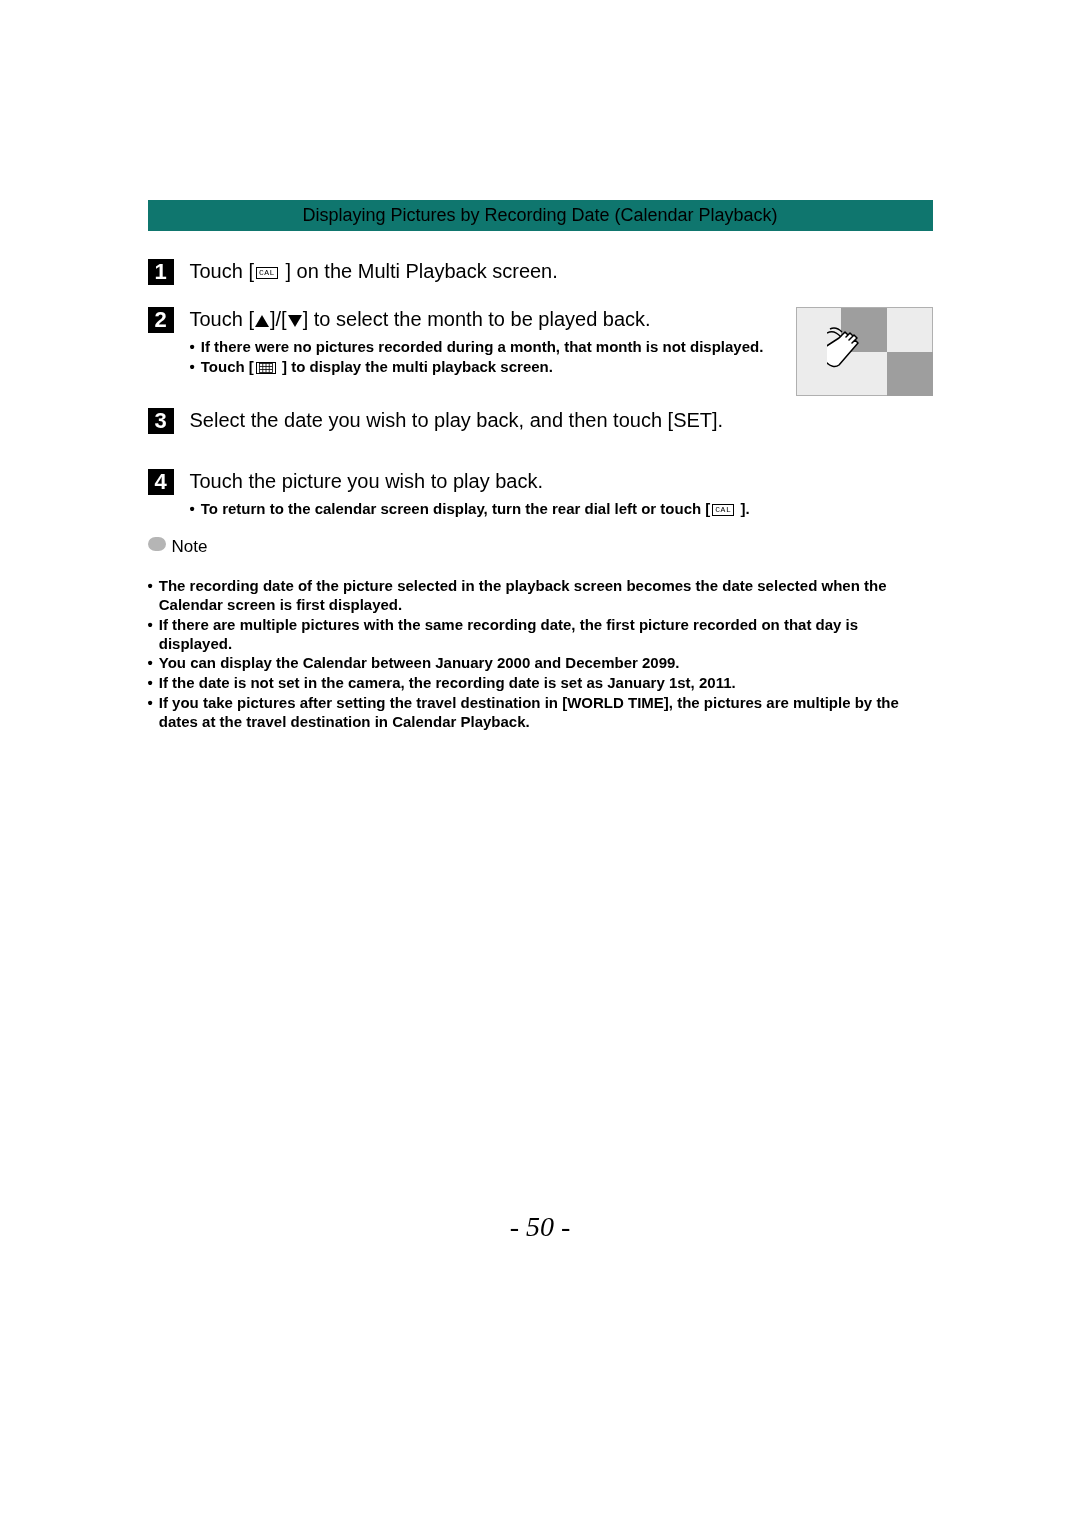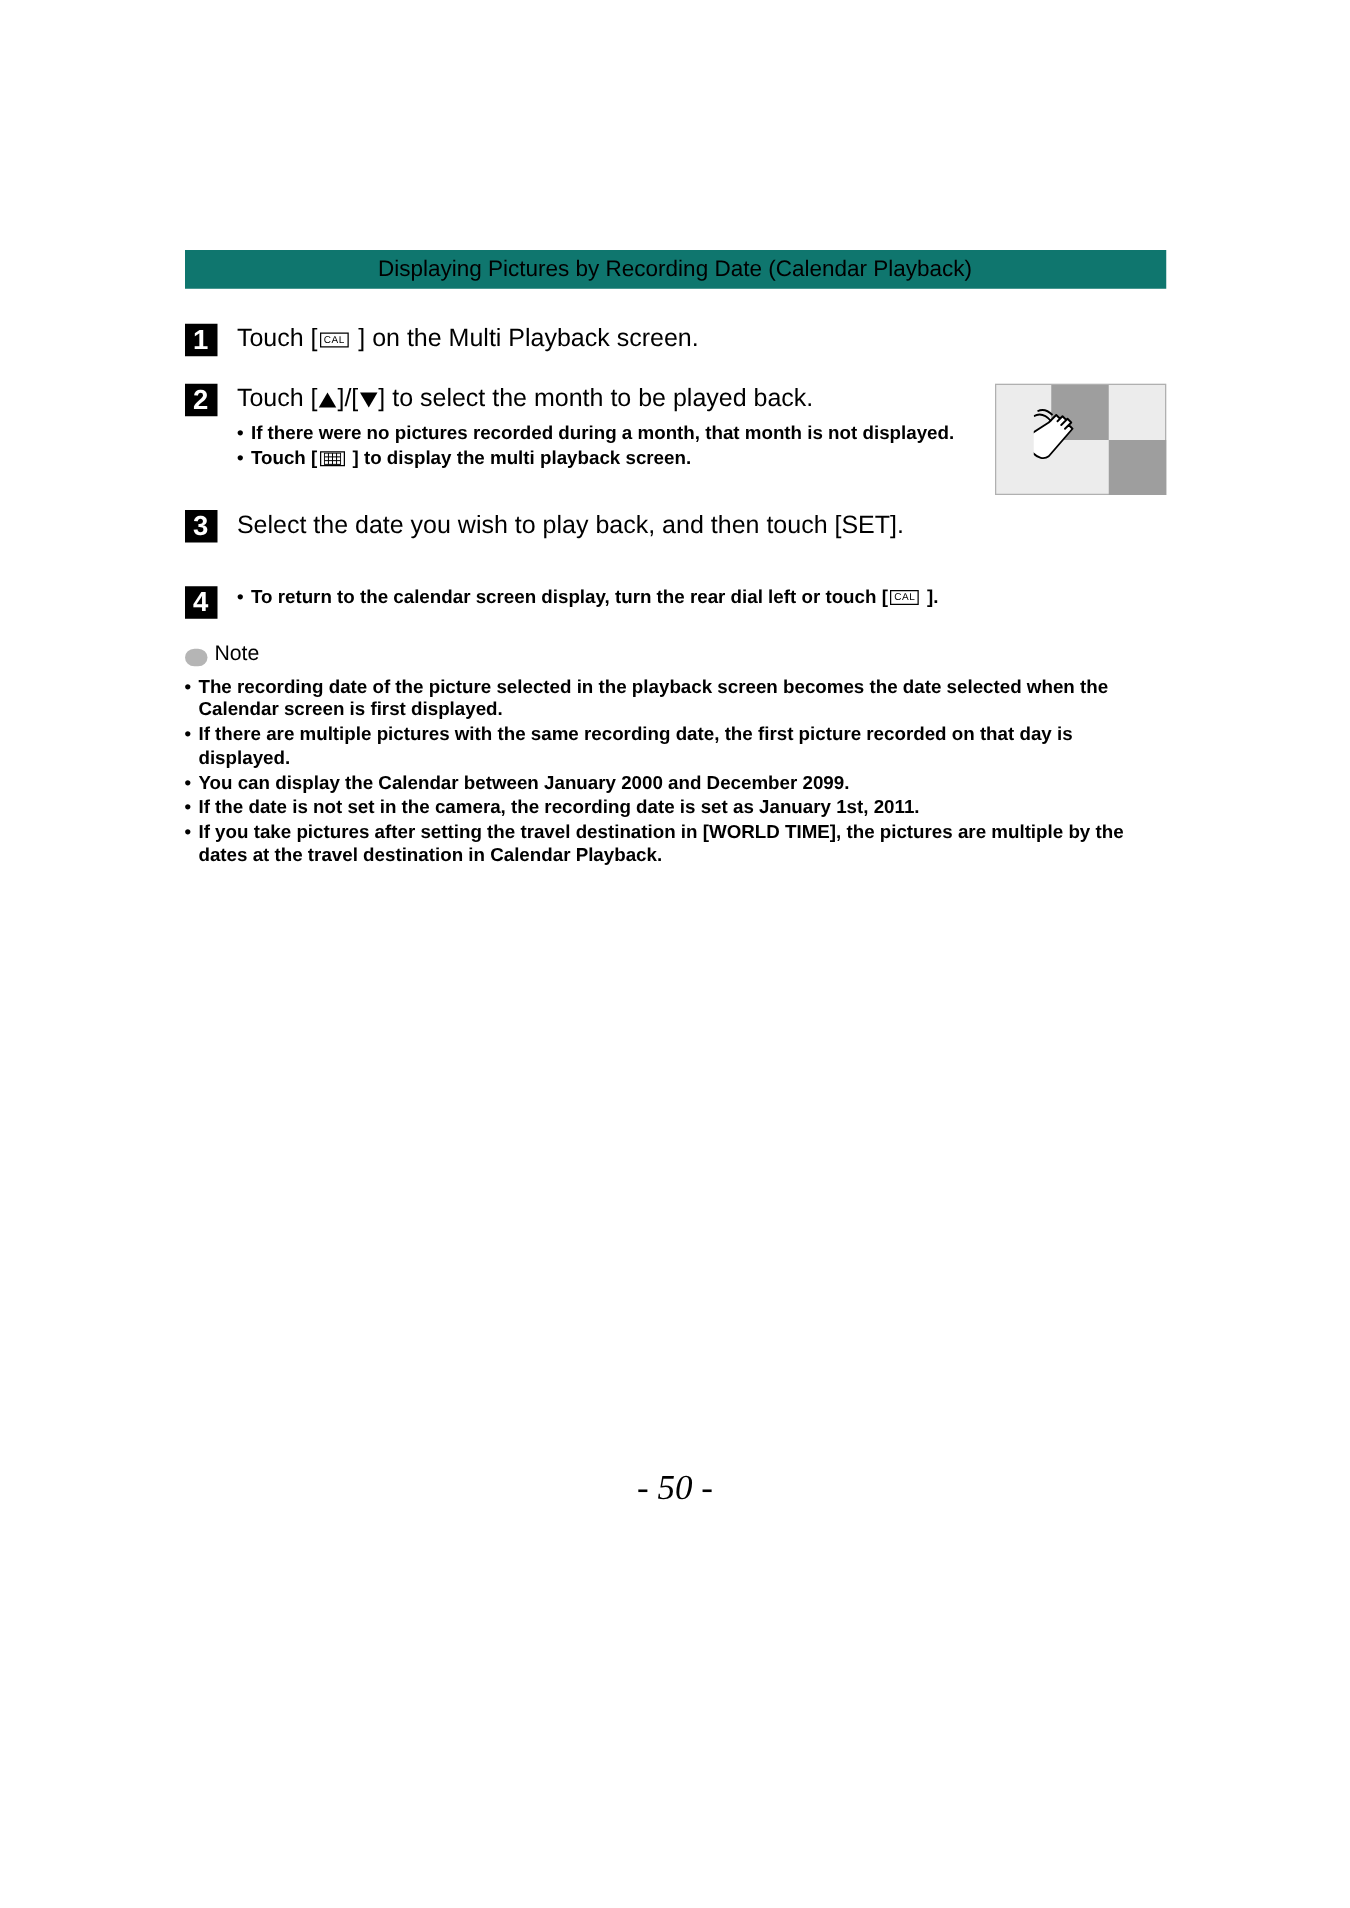--- a/index.html
+++ b/index.html
@@ -68,24 +68,24 @@
   }
   .bullets .bl {
     display: flex;
     margin-bottom: 1px;
   }
   .bullets .bl .dot {
     margin-right: 6px;
   }
   .note-head {
     display: flex;
-    align-items: flex-end;
+    align-items: flex-start;
     font-size: 17px;
     margin-top: 18px;
-    margin-bottom: 8px;
+    margin-bottom: 20px;
   }
   .note-icon {
     width: 18px;
     height: 14px;
     background: #b5b5b5;
     border-radius: 50% / 60%;
     margin-right: 6px;
     position: relative;
   }
   .note-bullets {
@@ -109,20 +109,21 @@
     border: 1px solid #000;
     font-size: 8px;
     letter-spacing: 0.5px;
     padding: 1px 2px;
     vertical-align: middle;
     line-height: 1;
     height: 12px;
     box-sizing: border-box;
     margin: 0 2px;
     font-weight: normal;
+    font-family: Liberation Mono, monospace;
   }
   .ibox-grid svg { width: 14px; height: 10px; display:block; }
 
   .tri-up, .tri-down {
     display: inline-block;
     width: 0; height: 0;
     vertical-align: middle;
     margin: 0 1px;
   }
   .tri-up {
@@ -232,20 +233,21 @@
   <div class="step" style="margin-bottom:30px;">
     <div class="step-num">3</div>
     <div class="step-body">
       <div class="main">Select the date you wish to play back, and then touch [SET].</div>
     </div>
   </div>
 
   <div class="step" style="margin-bottom:10px;">
     <div class="step-num">4</div>
     <div class="step-body">
+      <div class="main">Touch the picture you wish to play back.</div>
       <div class="bullets">
         <div class="bl">
           <span class="dot">•</span>
           <span>
             <span>To return to the calendar screen display, turn the rear dial left or touch [</span><span class="ibox">CAL</span><span> ].</span>
           </span>
         </div>
       </div>
     </div>
   </div>

